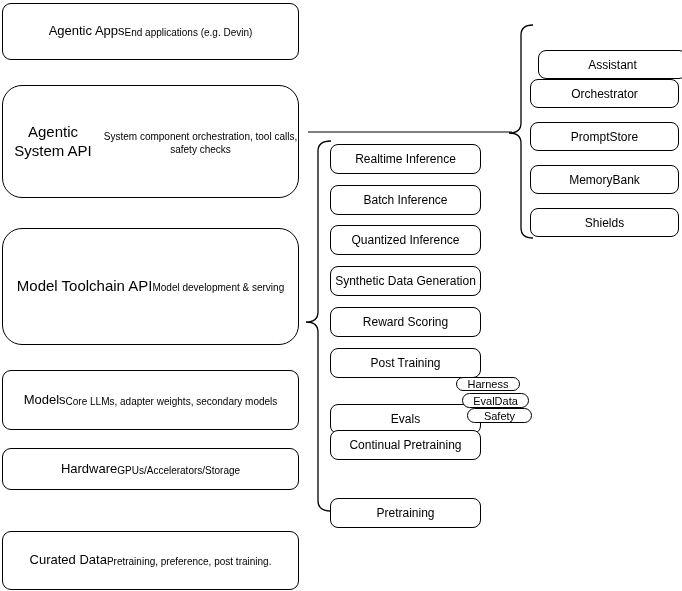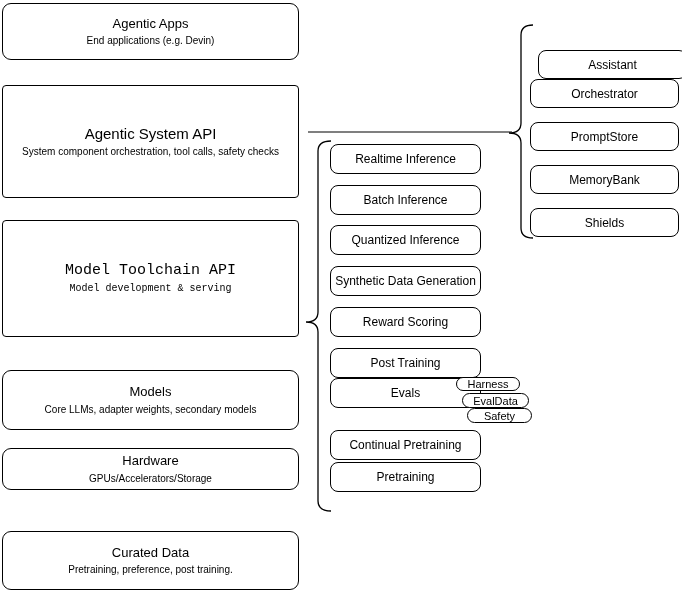--- a/index.html
+++ b/index.html
@@ -15,28 +15,28 @@
   svg.overlay {
     position: absolute; left: 0; top: 0; width: 682px; height: 591px;
     pointer-events: none;
   }
   .node {
     position: absolute;
     box-sizing: border-box;
     background: #ffffff;
     border: 1px solid #000000;
     display: flex;
-    flex-direction: column;
+    flex-direction: row;
     align-items: center;
     justify-content: center;
     text-align: center;
   }
   .big { left: 2px; width: 297px; border-radius: 9px; }
   .big .title { font-size: 13px; line-height: 1.25; }
-  .big.lg { border-radius: 4px; }
+  .big.lg { border-radius: 20px; }
   .big.lg .title { font-size: 15px; }
   .big .subtitle { font-size: 10px; line-height: 1.3; margin-top: 2px; }
   .mid { left: 330px; width: 151px; height: 30px; border-radius: 8px; font-size: 12px; }
   .right { left: 530px; width: 149px; height: 29px; border-radius: 8px; font-size: 12px; }
   .pill {
     position: absolute;
     box-sizing: border-box;
     background: #ffffff;
     border: 1px solid #000000;
     border-radius: 8px;
@@ -59,21 +59,21 @@
   </svg>
 
   <div class="node big" style="top:3px;height:57px;">
     <div class="title">Agentic Apps</div>
     <div class="subtitle">End applications (e.g. Devin)</div>
   </div>
   <div class="node big lg" style="top:85px;height:113px;">
     <div class="title">Agentic System API</div>
     <div class="subtitle">System component orchestration, tool calls, safety checks</div>
   </div>
-  <div class="node big lg" style="top:220px;height:117px;font-family:Liberation Mono, monospace;">
+  <div class="node big lg" style="top:228px;height:117px;">
     <div class="title">Model Toolchain API</div>
     <div class="subtitle">Model development &amp; serving</div>
   </div>
   <div class="node big" style="top:370px;height:60px;">
     <div class="title">Models</div>
     <div class="subtitle">Core LLMs, adapter weights, secondary models</div>
   </div>
   <div class="node big" style="top:448px;height:42px;">
     <div class="title">Hardware</div>
     <div class="subtitle">GPUs/Accelerators/Storage</div>
@@ -94,27 +94,27 @@
   </div>
   <div class="node mid" style="top:266px;">
     <span>Synthetic Data Generation</span>
   </div>
   <div class="node mid" style="top:307px;">
     <span>Reward Scoring</span>
   </div>
   <div class="node mid" style="top:348px;">
     <span>Post Training</span>
   </div>
-  <div class="node mid" style="top:378px;">
+  <div class="node mid" style="top:404px;">
     <span>Evals</span>
   </div>
   <div class="node mid" style="top:430px;">
     <span>Continual Pretraining</span>
   </div>
-  <div class="node mid" style="top:462px;">
+  <div class="node mid" style="top:498px;">
     <span>Pretraining</span>
   </div>
 
   <div class="pill" style="left:456px;top:377px;width:64px;height:14px;">
     <span>Harness</span>
   </div>
   <div class="pill" style="left:462px;top:393px;width:67px;height:15px;">
     <span>EvalData</span>
   </div>
   <div class="pill" style="left:467px;top:408px;width:65px;height:15px;text-align:right;">

